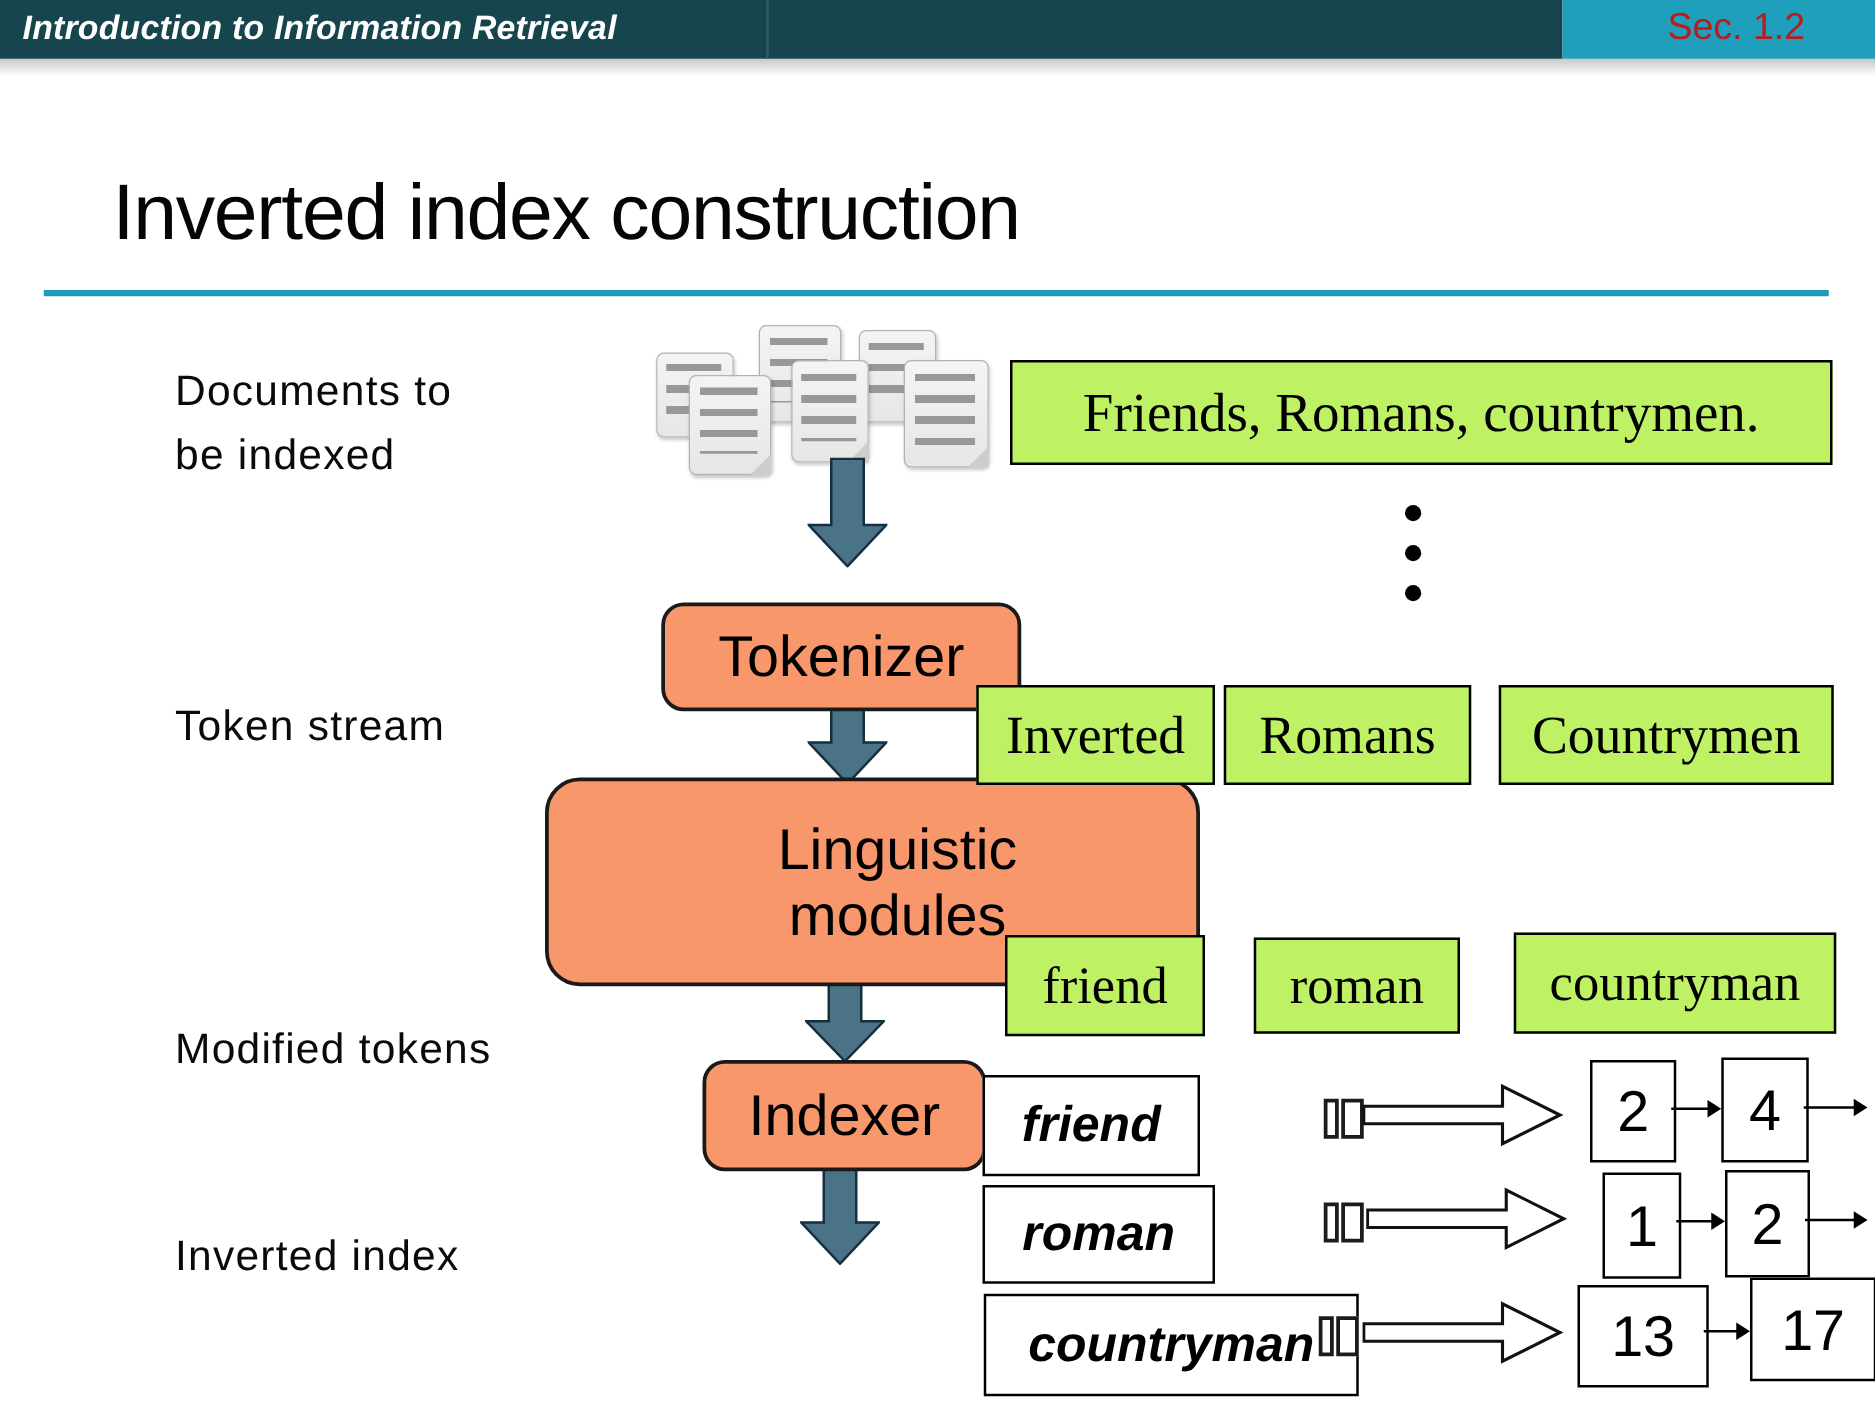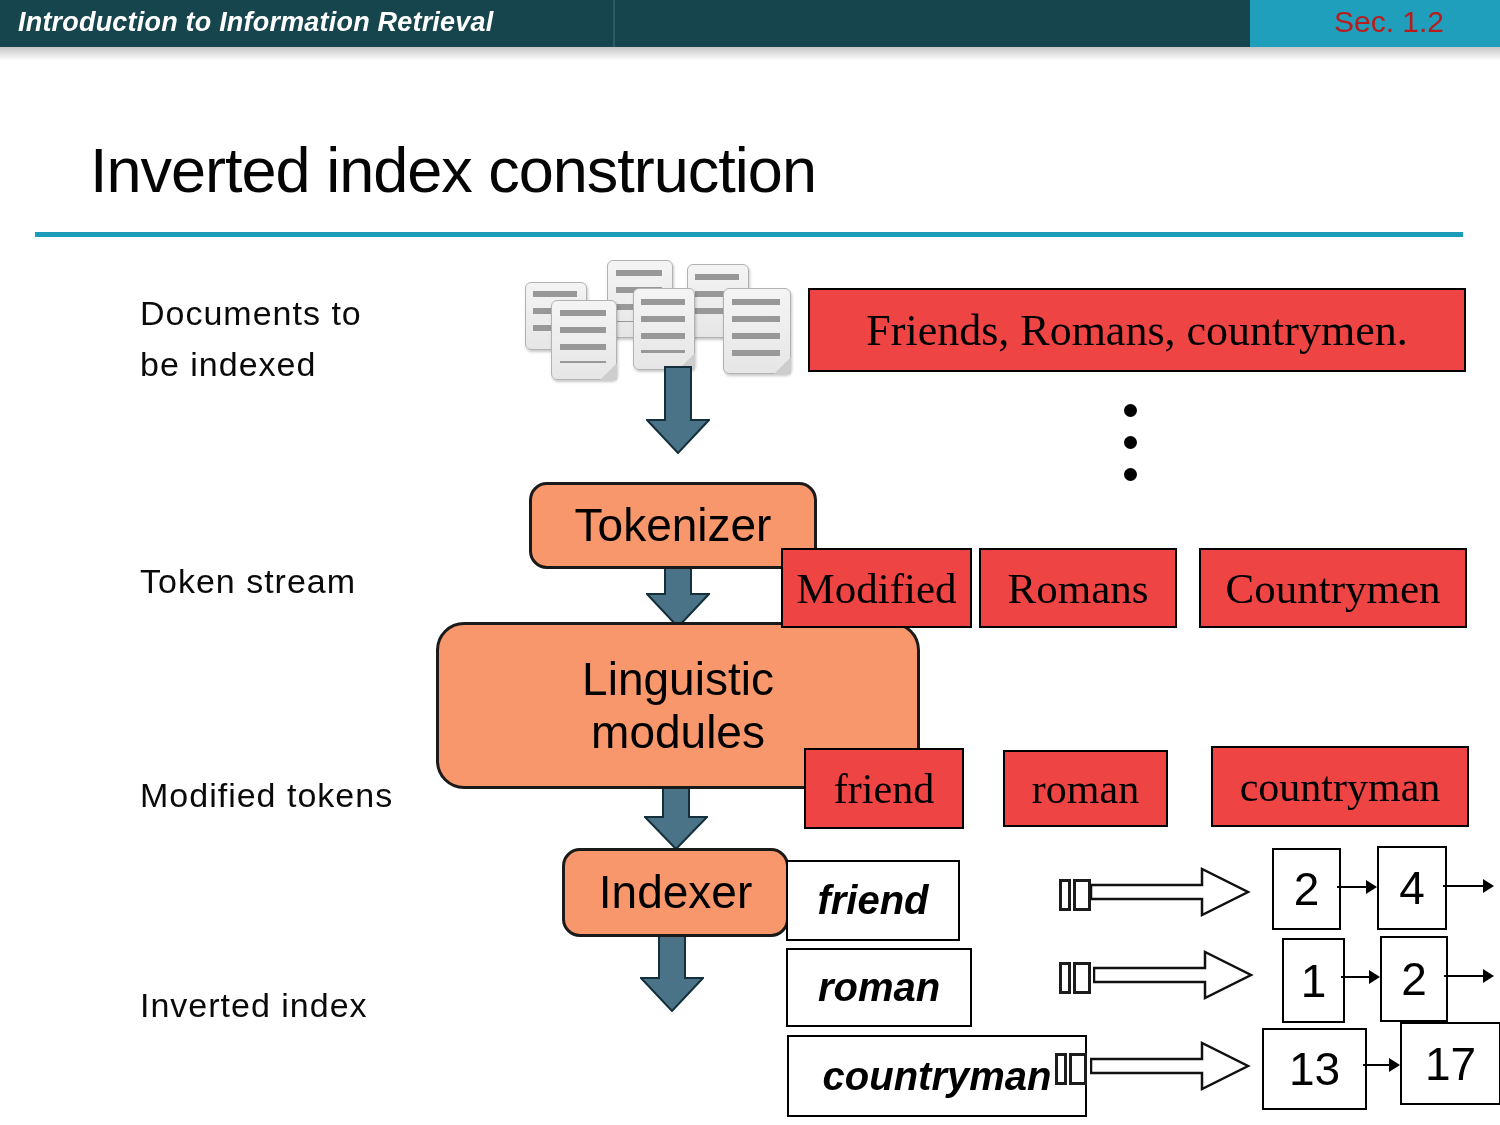--- a/index.html
+++ b/index.html
@@ -20,62 +20,62 @@
   
   .page-title{position:absolute;left:90px;top:134px;font-size:63px;color:#050505;
               letter-spacing:-1px;white-space:nowrap;}
   .title-rule{position:absolute;left:35px;top:232px;width:1428px;height:5px;background:#1b9cba;}
 
   
   .stage-label{position:absolute;font-size:34px;color:#0a0a0a;letter-spacing:1px;white-space:nowrap;}
   .multiline{white-space:pre-line;line-height:1.5;}
   .lbl-documents{left:140px;top:288px;}
   .lbl-tokenstream{left:140px;top:562px;}
-  .lbl-modified{left:140px;top:776px;}
+  .lbl-modified{left:140px;top:820px;}
   .lbl-inverted{left:140px;top:986px;}
 
   
   .docs{position:absolute;left:515px;top:256px;width:278px;height:122px;}
   .doc{position:absolute;background:linear-gradient(#f4f4f4,#e6e6e6);
        border:1px solid #b2b2b2;border-radius:6px;box-shadow:1px 2px 3px rgba(0,0,0,.22);}
   .doc::before{content:"";position:absolute;left:12%;right:15%;top:12%;bottom:20%;
        background:repeating-linear-gradient(to bottom,#989898 0 6px,transparent 6px 17px);}
   .doc.fold::after{content:"";position:absolute;right:-1px;bottom:-1px;width:0;height:0;
        border-style:solid;border-width:0 0 17px 17px;
        border-color:transparent transparent #cdcdcd transparent;}
   .d1{left:10px;top:26px;width:60px;height:66px;}
   .d2{left:36px;top:44px;width:64px;height:78px;}
   .d3{left:92px;top:4px;width:64px;height:76px;}
   .d4{left:118px;top:32px;width:60px;height:80px;}
   .d5{left:172px;top:8px;width:60px;height:72px;}
   .d6{left:208px;top:32px;width:66px;height:84px;}
 
   
-  .tbox{position:absolute;background:#ef4444;border:2px solid #000;display:flex;
+  .tbox{position:absolute;background:#bef264;border:2px solid #000;display:flex;
         align-items:center;justify-content:center;}
   .serif{font-family:"Liberation Serif",serif;}
   .sample-box{left:808px;top:288px;width:654px;height:80px;font-size:44px;}
   .dots{position:absolute;left:1124px;top:404px;width:13px;height:82px;}
   .dots span{position:absolute;left:0;width:13px;height:13px;border-radius:50%;background:#000;}
   .dots span:nth-child(1){top:0;} .dots span:nth-child(2){top:32px;} .dots span:nth-child(3){top:64px;}
 
   .tok-friends{left:781px;top:548px;width:187px;height:76px;font-size:43px;}
   .tok-romans{left:979px;top:548px;width:194px;height:76px;font-size:43px;}
   .tok-countrymen{left:1199px;top:548px;width:264px;height:76px;font-size:43px;}
 
   .mod-friend{left:804px;top:748px;width:156px;height:77px;font-size:42px;}
   .mod-roman{left:1003px;top:750px;width:161px;height:73px;font-size:42px;}
   .mod-countryman{left:1211px;top:746px;width:254px;height:77px;font-size:42px;}
 
   
   .obox{position:absolute;background:#f8976b;border:3px solid #1a1a1a;border-radius:18px;
         display:flex;align-items:center;justify-content:center;font-size:46px;color:#000;
         text-align:center;line-height:1.15;}
   .box-tokenizer{left:529px;top:450px;width:282px;height:81px;margin-top:32px;}
-  .box-linguistic{left:436px;top:622px;width:478px;height:161px;border-radius:28px;}
+  .box-linguistic{left:436px;top:622px;width:478px;height:161px;border-radius:28px;padding-left:40px;}
   .box-indexer{left:562px;top:848px;width:221px;height:83px;}
 
   
   .flow-arrow{position:absolute;}
   .fa1{left:646px;top:366px;} .fa2{left:646px;top:532px;}
   .fa3{left:644px;top:784px;} .fa4{left:640px;top:932px;}
 
   
   .term-box{position:absolute;background:#fff;border:2px solid #000;display:flex;
             align-items:center;justify-content:center;font-size:40px;font-weight:bold;
@@ -159,21 +159,21 @@
   </svg>
   <svg class="flow-arrow fa4" width="64" height="80" viewBox="0 0 64 80">
     <polygon points="19,1 45,1 45,46 63,46 32,79 1,46 19,46" fill="#4a7388" stroke="#14303c" stroke-width="2"></polygon>
   </svg>
 
   <div class="obox box-tokenizer">Tokenizer</div>
   <div class="obox box-linguistic multiline">Linguistic
 modules</div>
   <div class="obox box-indexer">Indexer</div>
 
-  <div class="tbox serif tok-friends">Modified</div>
+  <div class="tbox serif tok-friends">Inverted</div>
   <div class="tbox serif tok-romans">Romans</div>
   <div class="tbox serif tok-countrymen">Countrymen</div>
 
   <div class="tbox serif mod-friend">friend</div>
   <div class="tbox serif mod-roman">roman</div>
   <div class="tbox serif mod-countryman">countryman</div>
 
   <div class="term-box term-friend">friend</div>
   <div class="term-box term-roman">roman</div>
   <div class="term-box term-countryman">countryman</div>

